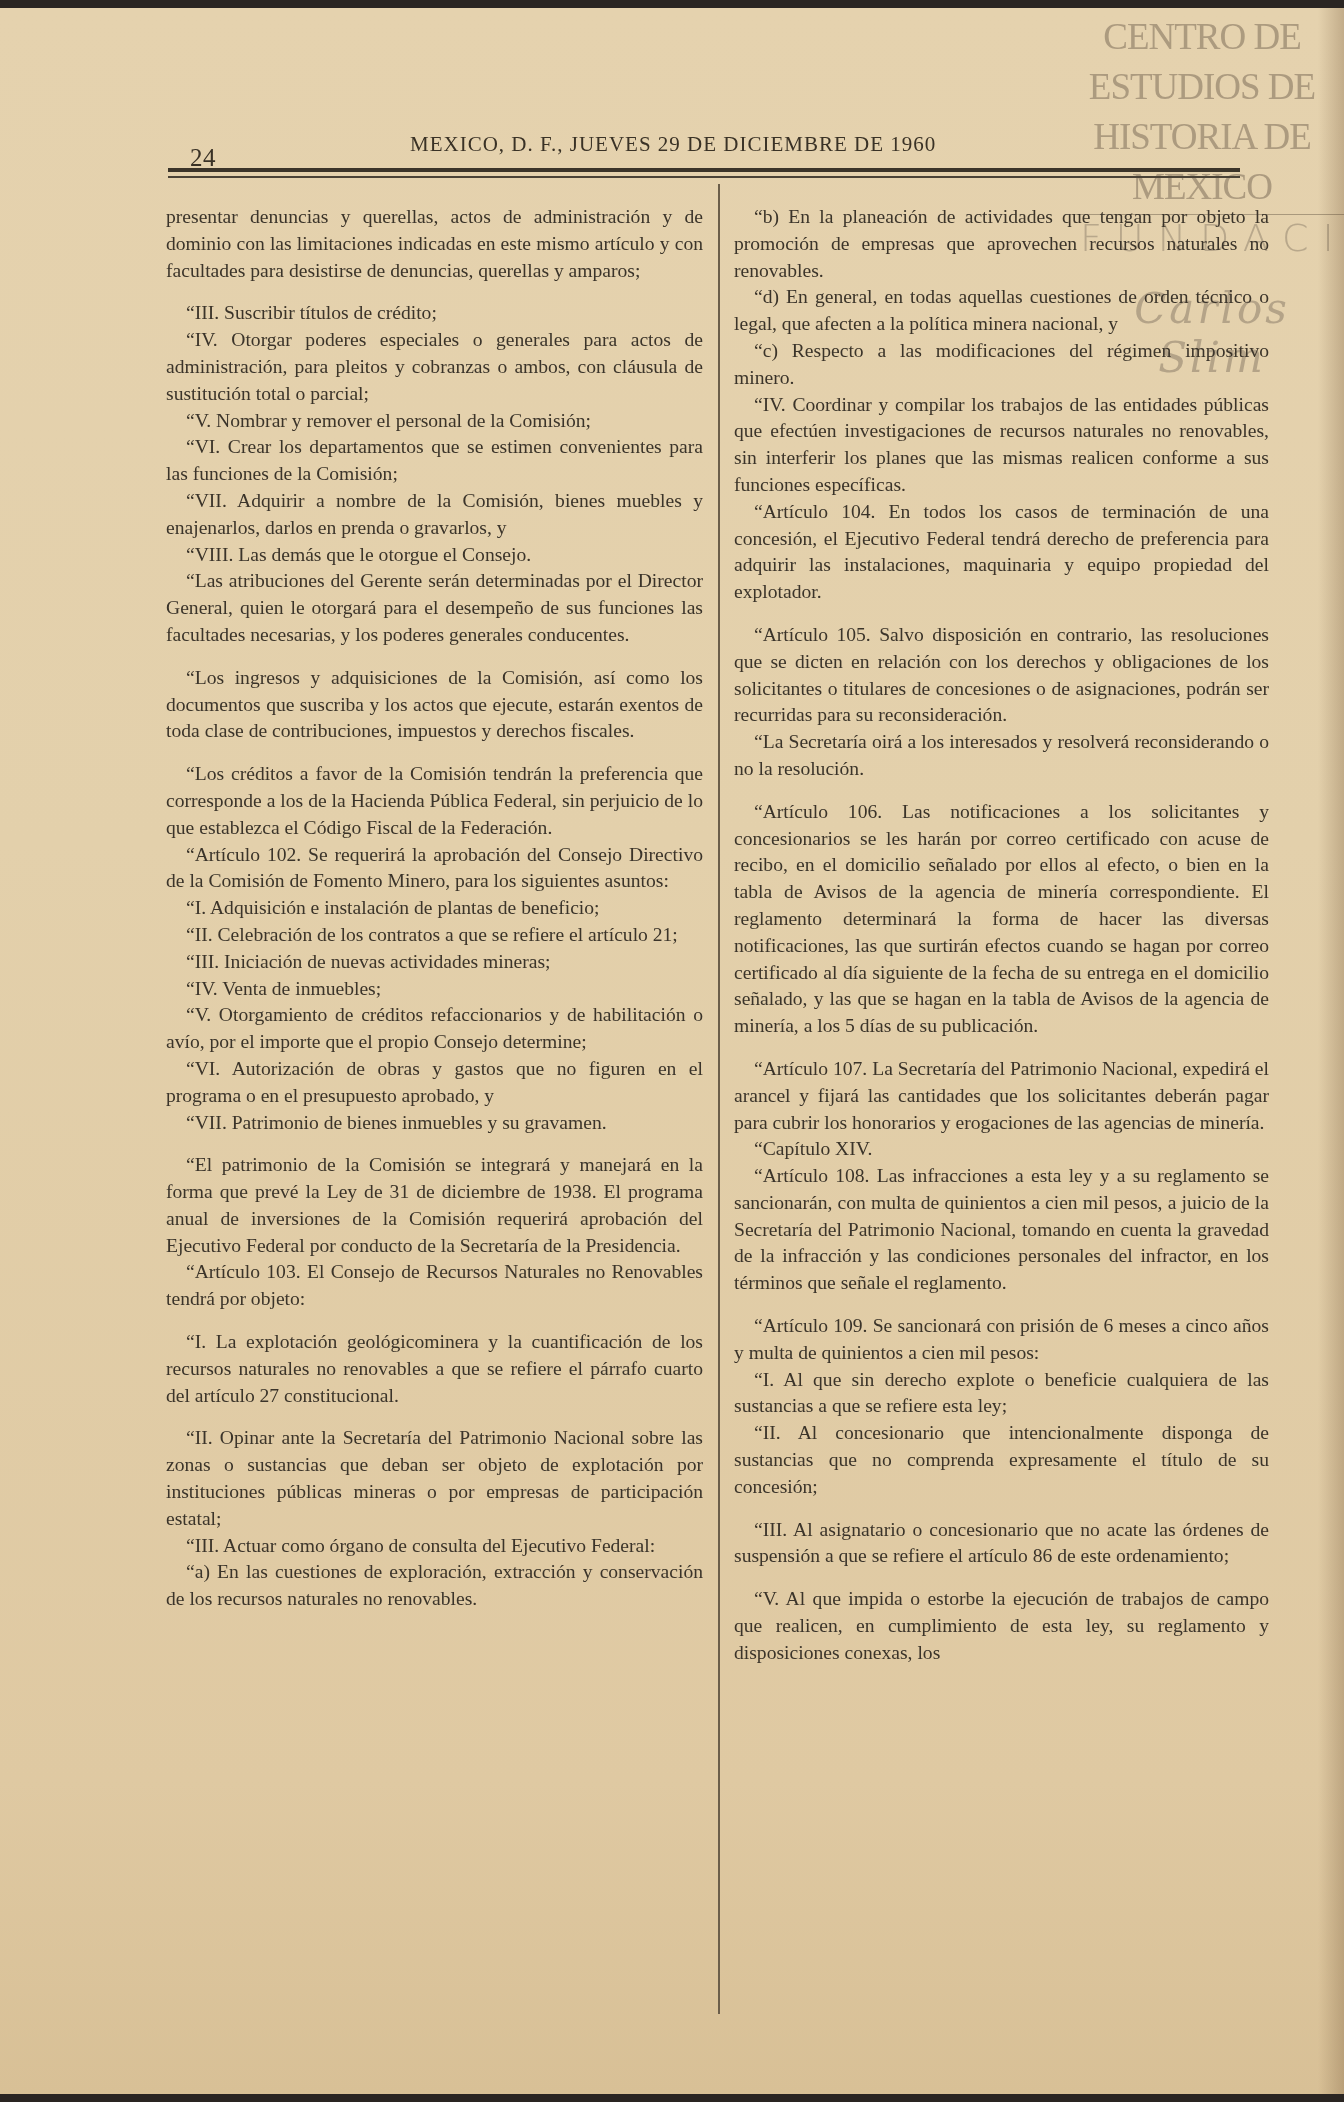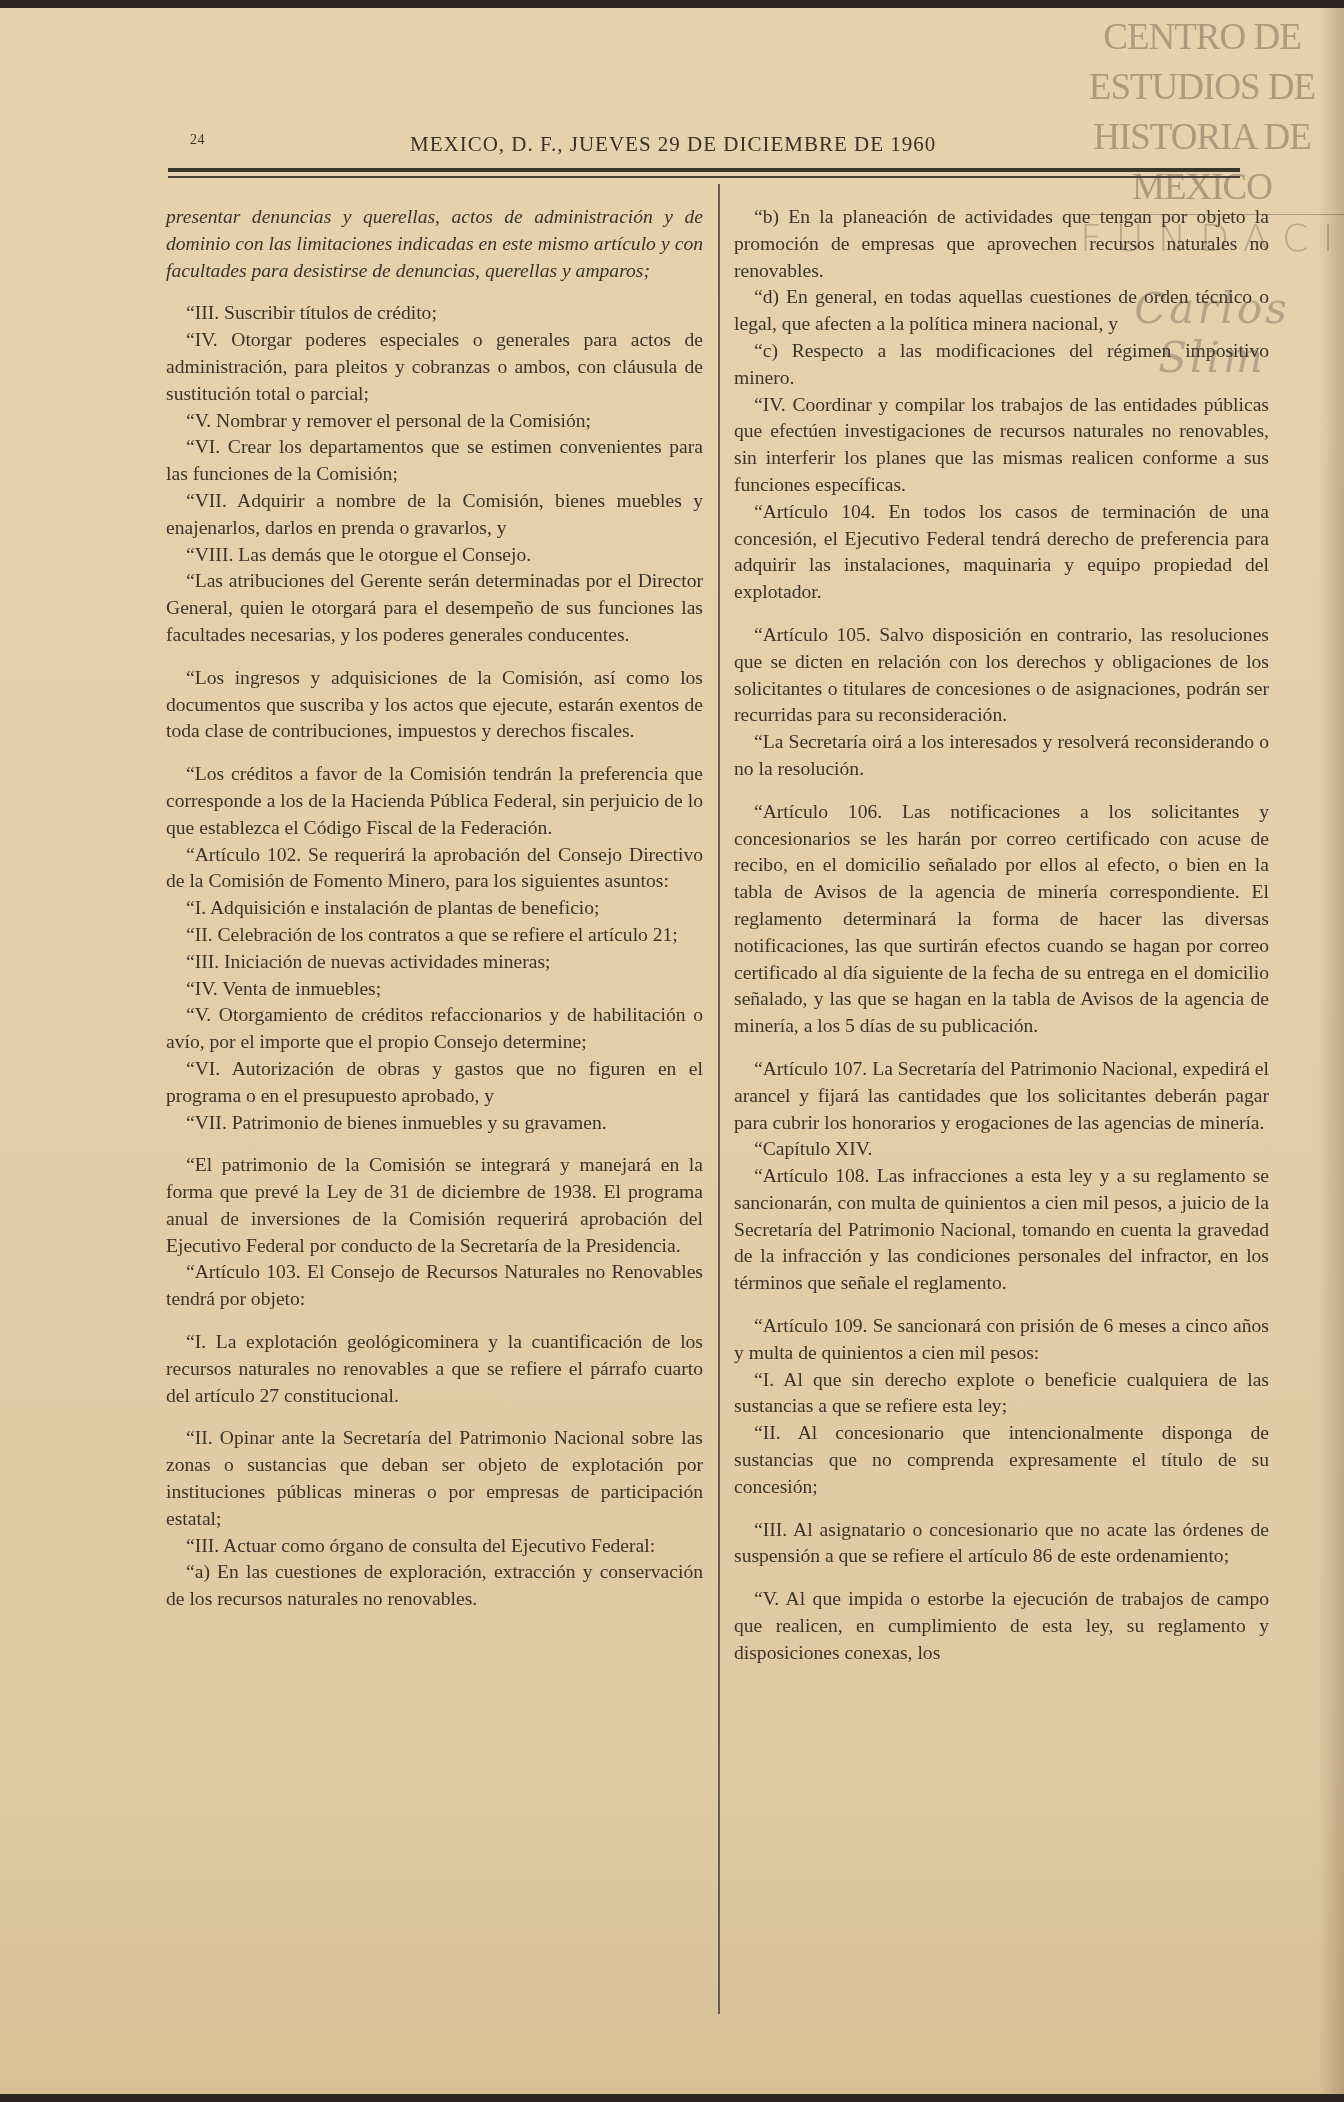--- a/index.html
+++ b/index.html
@@ -14,21 +14,21 @@
     overflow: hidden;
   }
   .page::after {
     content: ""; position: absolute; right: 0; top: 0; width: 26px; height: 100%;
     background: linear-gradient(90deg, rgba(0,0,0,0) 0%, rgba(90,60,30,0.25) 100%);
   }
   .header {
     position: absolute; left: 0; top: 120px; width: 1344px; height: 40px;
   }
   .page-number {
-    position: absolute; left: 190px; top: 4px; font-size: 14px; color: #3a3226; letter-spacing: 0.5px;
+    position: absolute; left: 190px; top: 16px; font-size: 25px; color: #3a3226; letter-spacing: 0.5px;
   }
   .dateline {
     position: absolute; left: 410px; top: 4px; font-size: 21px; color: #3a3226; letter-spacing: 1px;
   }
   .rule-thick {
     position: absolute; left: 168px; top: 160px; width: 1072px; height: 4px; background: #3b3429;
   }
   .rule-thin {
     position: absolute; left: 168px; top: 168px; width: 1072px; height: 1.5px; background: #4a4236;
   }
@@ -36,21 +36,21 @@
     position: absolute; left: 718px; top: 176px; width: 1.5px; height: 1830px; background: #6b5e4a;
   }
   .column {
     position: absolute; top: 196px; width: 537px;
     font-size: 19.6px; line-height: 26.8px; color: #3b342a;
     text-align: justify; hyphens: none;
   }
   .col-left { left: 166px; }
   .col-right { left: 734px; width: 535px; }
   .para { margin: 0; text-indent: 20px; }
-  .para.cont { text-indent: 0; font-style: italic; }
+  .para.cont { text-indent: 0; }
   .para.gap { margin-top: 16px; }
   .watermark {
     position: absolute; color: rgba(125,110,90,0.55); pointer-events: none;
     font-family: "Liberation Serif", serif; text-align: center;
   }
   .wm-centro { left: 1060px; top: 4px; width: 284px; font-size: 37px; line-height: 50px; letter-spacing: -1px; }
   .wm-fundacion {
     left: 1080px; top: 208px; font-family: "DejaVu Sans", sans-serif; font-size: 38px;
     letter-spacing: 14px; font-weight: 200; color: rgba(140,125,105,0.5);
   }

